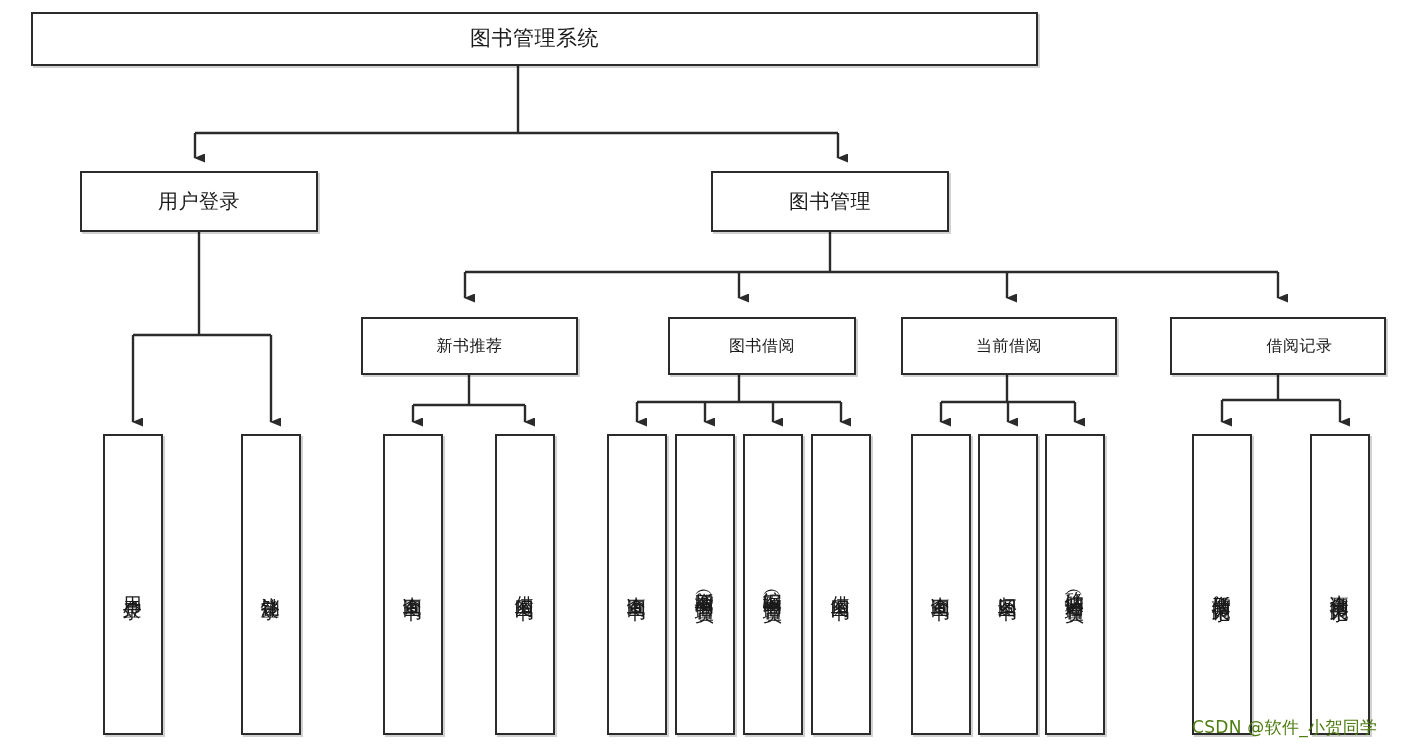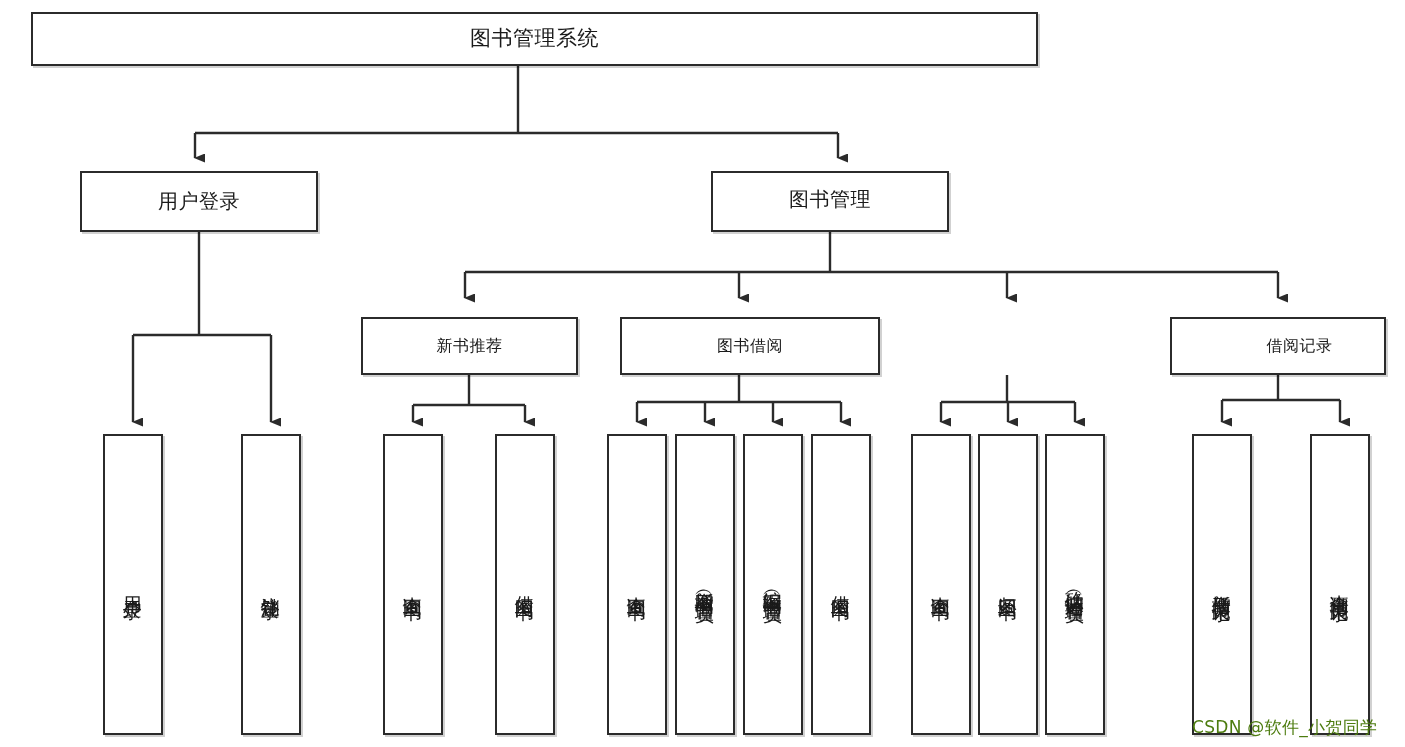--- a/index.html
+++ b/index.html
@@ -118,29 +118,32 @@
     </g>
   </svg>
 
   <div class="node level1" style="left:15px; top:12px; width:1007px; height:54px;margin-left:16px;">
     <span class="node-label">图书管理系统</span>
   </div>
 
   <div class="node level2" style="left:80px; top:171px; width:238px; height:61px;">
     <span class="node-label">用户登录</span>
   </div>
-  <div class="node level2" style="left:711px; top:171px; width:238px; height:61px;font-family:Liberation Mono, monospace;">
+  <div class="node level2" style="left:711px; top:171px; width:238px; height:61px;">
     <span class="node-label">图书管理</span>
   </div>
 
   <div class="node level3" style="left:361px; top:317px; width:217px; height:58px;">
     <span class="node-label">新书推荐</span>
   </div>
-  <div class="node level3" style="left:620px; top:317px; width:260px; height:58px;">
+  <div class="node level3" style="left:668px; top:317px; width:188px; height:58px;">
     <span class="node-label">图书借阅</span>
+  </div>
+  <div class="node level3" style="left:901px; top:317px; width:216px; height:58px;">
+    <span class="node-label">当前借阅</span>
   </div>
   <div class="node level3" style="left:1170px; top:317px; width:216px; height:58px;padding-left:43px;">
     <span class="node-label">借阅记录</span>
   </div>
 
   <div class="node vertical" style="left:103px; top:434px; width:60px; height:301px;">
     <span class="node-label">用户登录</span>
   </div>
   <div class="node vertical" style="left:241px; top:434px; width:60px; height:301px;">
     <span class="node-label">注销登录</span>

